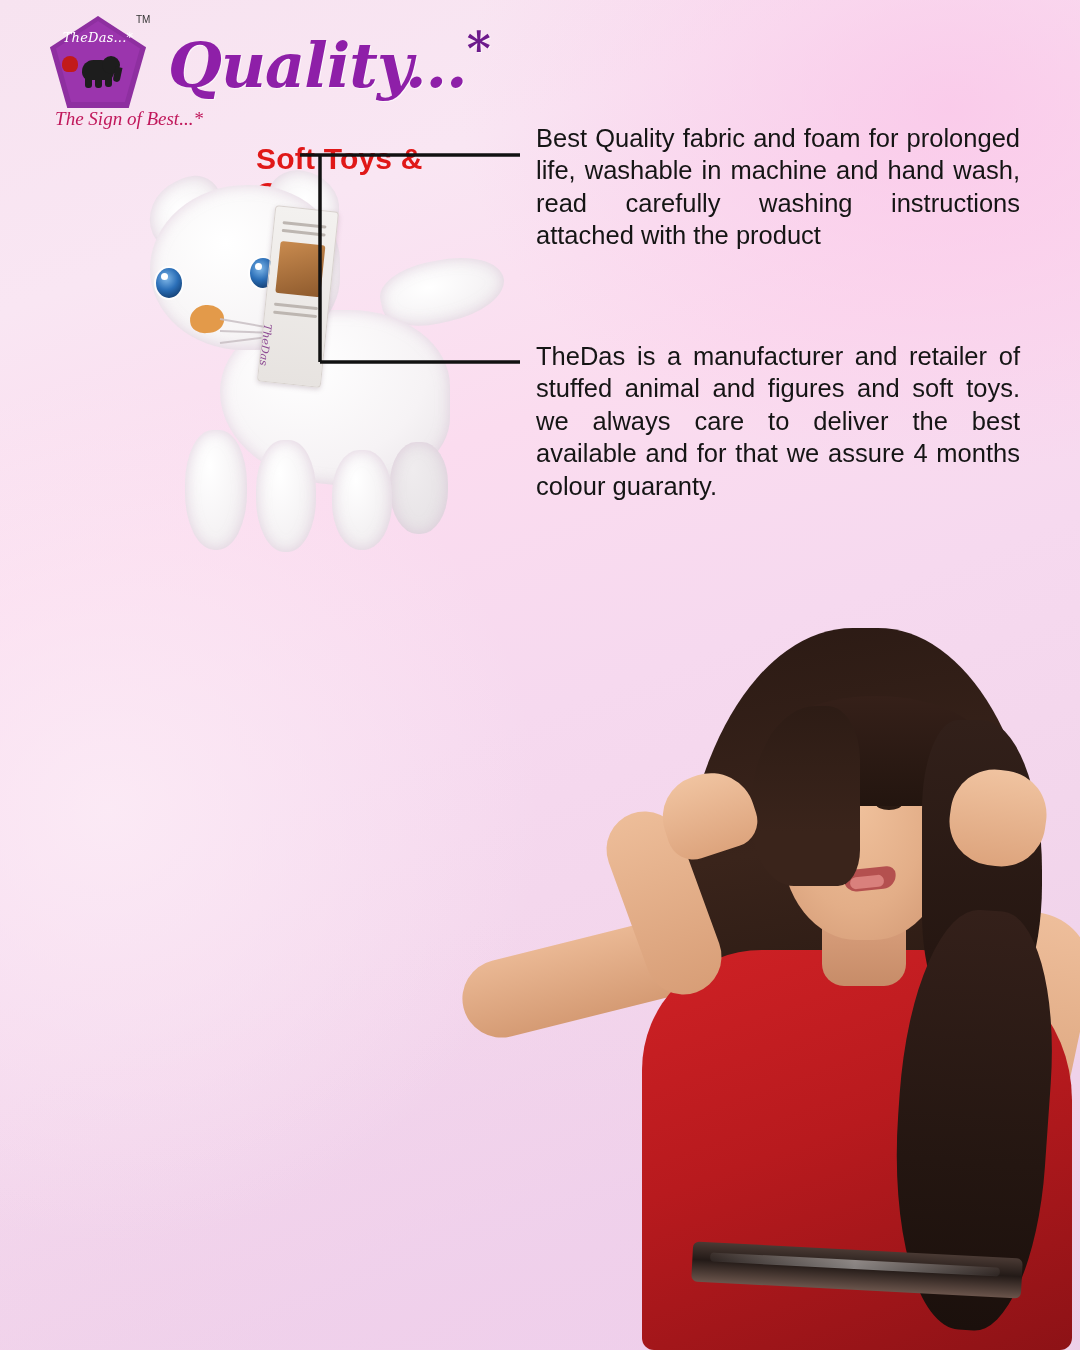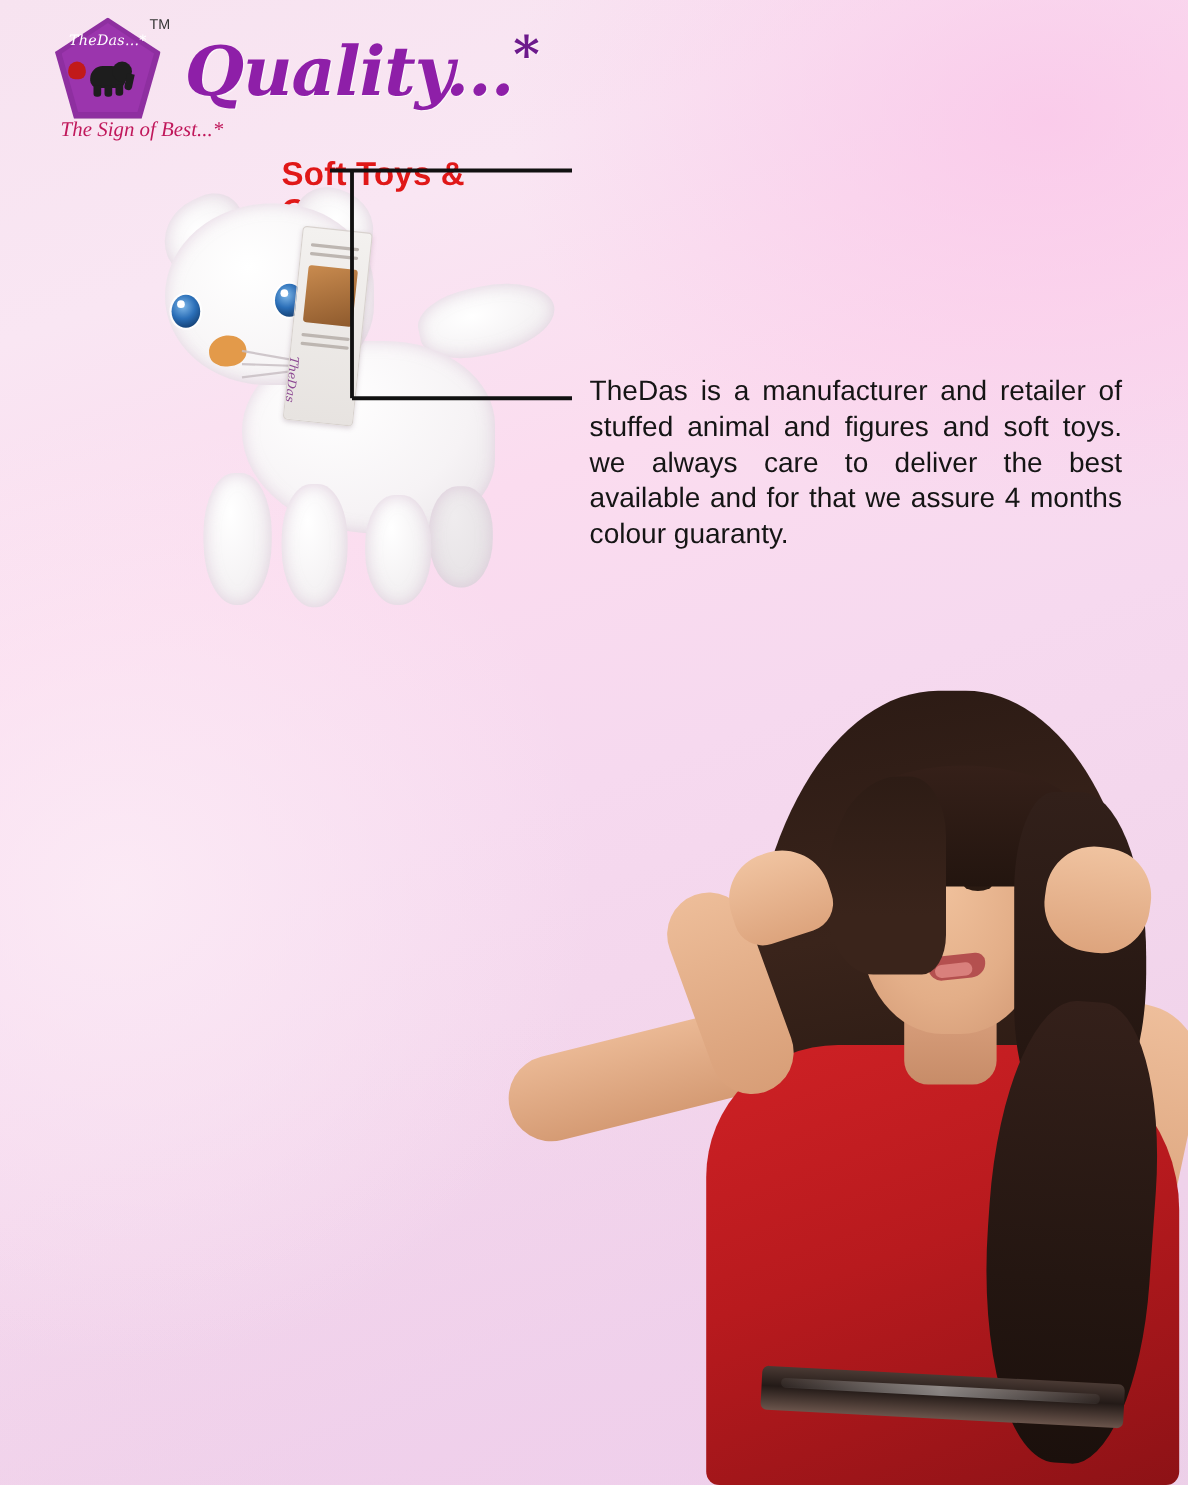--- a/index.html
+++ b/index.html
@@ -120,21 +120,21 @@
     position: absolute;
     left: 12px; top: 40px;
     width: 16px; height: 16px;
     background: #c21a1a;
     border-radius: 50% 50% 40% 40%;
   }
   .badge-tm {
     position: absolute;
     left: 108px;
     top: 6px;
-    font-size: 13px;
+    font-size: 10px;
     color: #333;
   }
   .badge-tagline {
     position: absolute;
     left: 6px;
     top: 100px;
     width: 190px;
     text-align: center;
     color: #c0185b;
     font-family: "Liberation Serif", serif;
@@ -519,20 +519,21 @@
       <div class="tag-word">TheDas</div>
     </div>
   </div>
 
   <svg class="callouts" viewBox="0 0 1080 1350">
     <polyline points="300,155 520,155" fill="none" stroke="#111111" stroke-width="3.5"></polyline>
     <polyline points="320,155 320,362" fill="none" stroke="#111111" stroke-width="3.5"></polyline>
     <polyline points="320,362 520,362" fill="none" stroke="#111111" stroke-width="3.5"></polyline>
   </svg>
 
+  <div class="text-block" id="block-1">Best Quality fabric and foam for prolonged life, washable in machine and hand wash, read carefully washing instructions attached with the product</div>
   <div class="text-block" id="block-2">TheDas is a manufacturer and retailer of stuffed animal and figures and soft toys. we always care to deliver the best available and for that we assure 4 months colour guaranty.</div>
 
   <div class="model">
     <div class="m-part m-hair-back"></div>
     <div class="m-part m-arm-l"></div>
     <div class="m-part m-arm-r"></div>
     <div class="m-part m-dress"></div>
     <div class="m-part m-neck"></div>
     <div class="m-part m-face"></div>
     <div class="m-part m-brow-l"></div>

